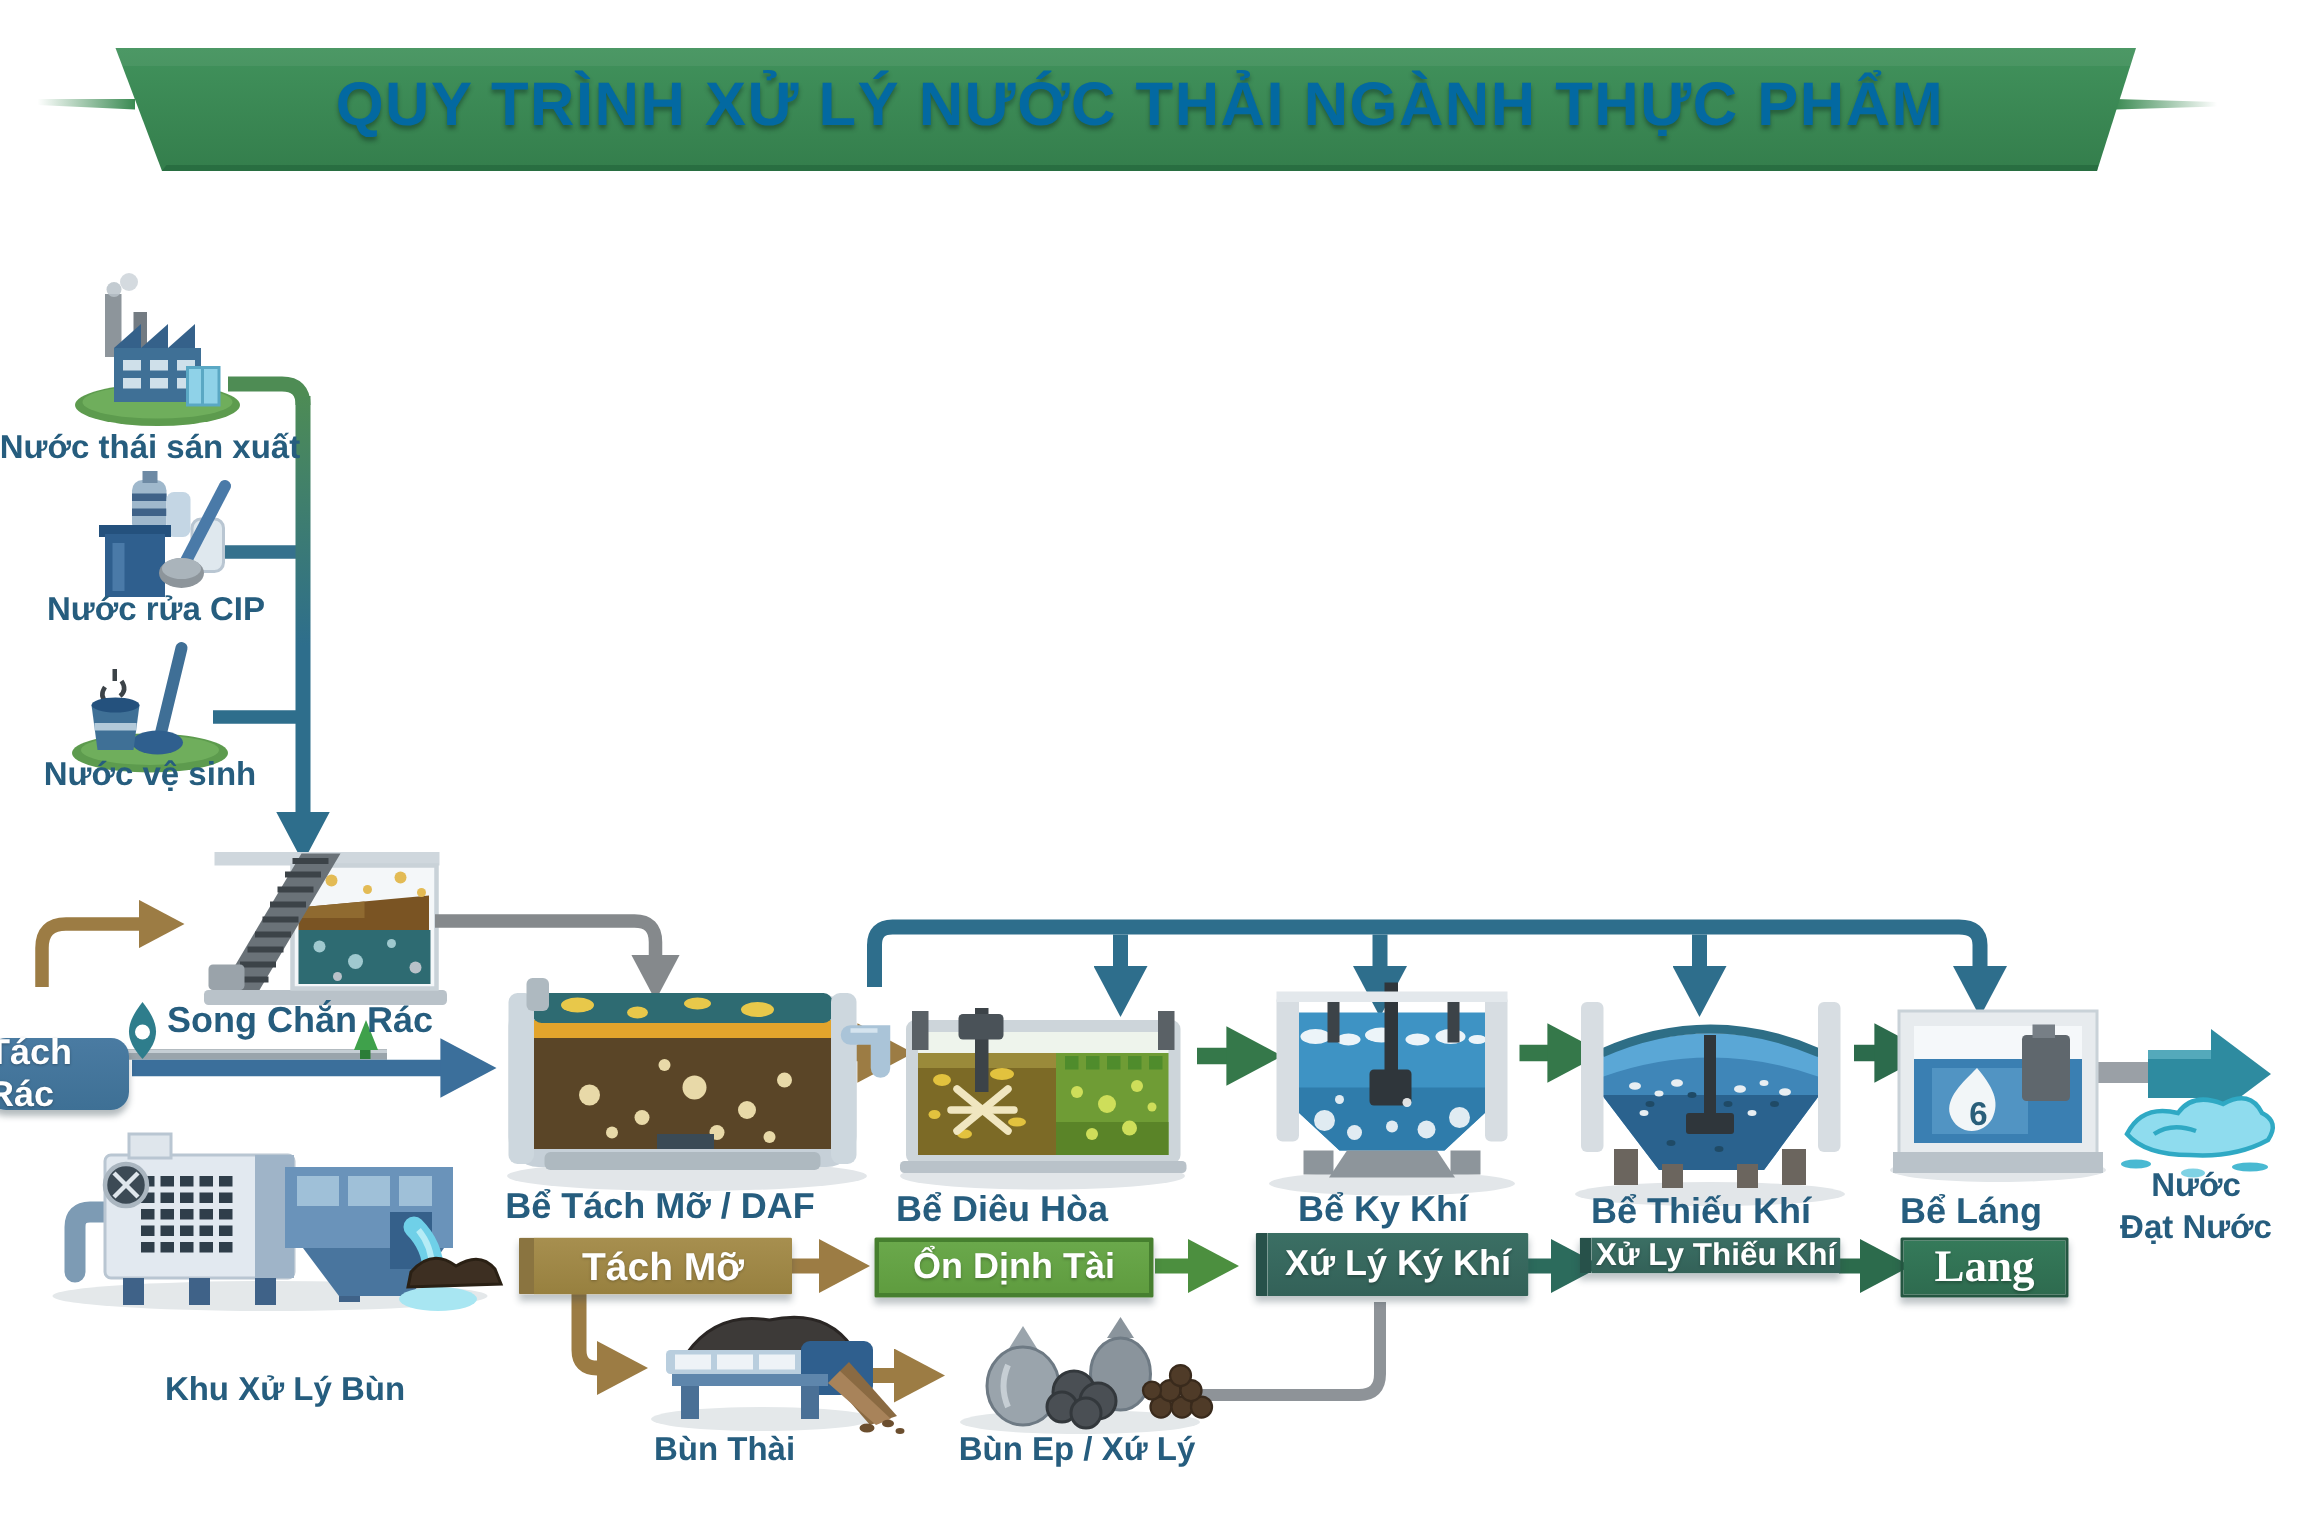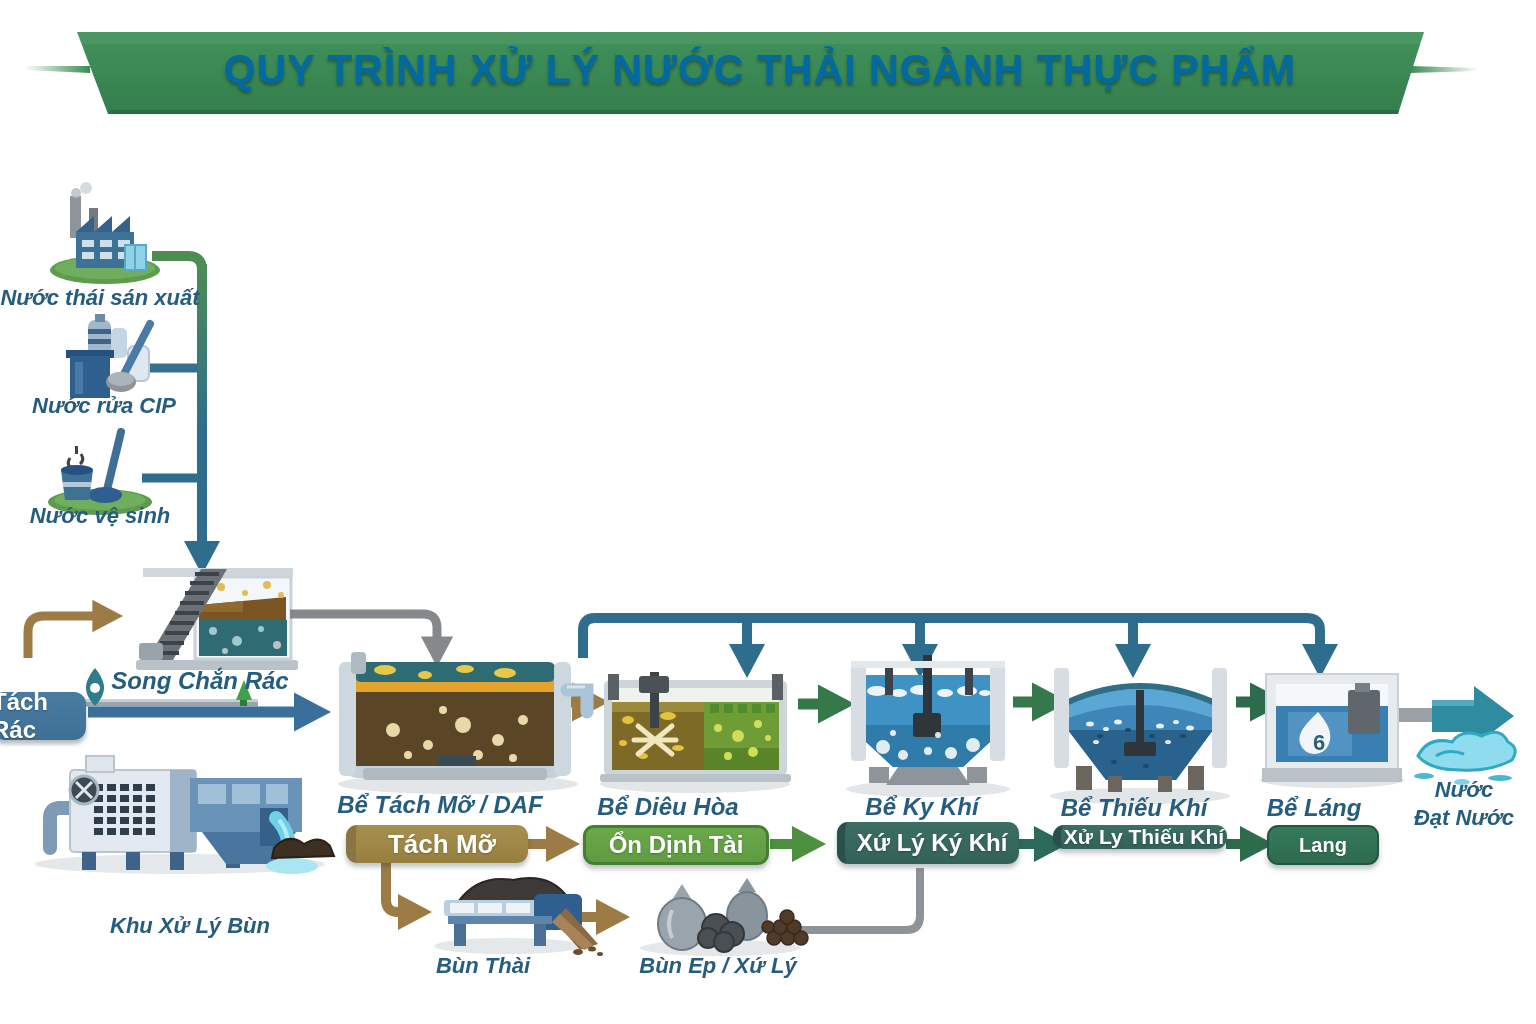--- a/index.html
+++ b/index.html
@@ -1,26 +1,26 @@
 <!DOCTYPE html>
 <html style="--banner_green: #398851; --banner_dark: #1f6138; --label_blue: #265d7e; --flow_teal: #2e6e8c; --flow_blue: #3b6f9b; --flow_brown: #9c7c44; --flow_gray: #85898c; --flow_green: #4c8f3f; --pill_tan: #a78f4f; --pill_green: #5f9c3f; --pill_teal: #336158; --pill_darkgreen: #2e6b4f; --badge_blue: #3e7095; --effluent_teal: #2e8ba0;"><head>
 <meta charset="utf-8">
 <style>
   html,body{margin:0;padding:0;}
   .canvas{position:relative;width:1536px;height:1024px;background:#ffffff;overflow:hidden;
           font-family:"Liberation Sans",sans-serif;}
   svg.layer{position:absolute;left:0;top:0;}
   .label{position:absolute;transform:translateX(-50%);color:var(--label_blue,#265d7e);
-         font-weight:bold;font-size:22px;white-space:nowrap;text-align:center;line-height:1.25;font-style:italic;}
+         font-weight:bold;font-size:22px;white-space:nowrap;text-align:center;line-height:1.25;}
   .label.big{font-size:24px;}
   .banner-title{position:absolute;left:100px;top:46px;width:1320px;text-align:center;
         color:#0369a1;font-weight:bold;font-size:41px;letter-spacing:1px;
         text-shadow:0 3px 3px rgba(15,45,30,.45);white-space:nowrap;}
   .pill{position:absolute;transform:translateX(-50%);display:flex;align-items:center;justify-content:center;
-        color:#fff;font-weight:bold;border-radius:11px;box-shadow:0 4px 5px rgba(40,60,70,.3);
+        color:#fff;font-weight:bold;border-radius:1px;box-shadow:0 4px 5px rgba(40,60,70,.3);
         white-space:nowrap;text-shadow:0 1px 2px rgba(0,0,0,.25);text-align:center;}
   .pill.tan{background:linear-gradient(180deg,var(--pill_tan,#a78f4f),#97803f);border-left:10px solid #8a7440;}
   .pill.green{background:linear-gradient(180deg,#6aa84b,var(--pill_green,#5f9c3f));border:3px solid #467f2f;}
   .pill.teal{background:linear-gradient(180deg,#3b6f64,var(--pill_teal,#336158));border-left:8px solid #27514a;}
   .pill.darkgreen{background:linear-gradient(180deg,#357a5a,var(--pill_darkgreen,#2e6b4f));border:2px solid #245641;}
   .badge{position:absolute;background:linear-gradient(180deg,#4a7ba2,var(--badge_blue,#3e7095));
         color:#fff;font-weight:bold;font-size:24px;display:flex;align-items:center;justify-content:center;
         border-radius:12px;box-shadow:0 4px 4px rgba(40,60,70,.35);text-shadow:0 1px 2px rgba(0,0,0,.3);}
 </style>
 </head>
@@ -470,21 +470,21 @@
 <div class="label big" style="left:440px;top:790px;">Bể Tách Mỡ / DAF</div>
 <div class="label big" style="left:668px;top:792px;">Bể Diêu Hòa</div>
 <div class="label big" style="left:922px;top:792px;">Bể Ky Khí</div>
 <div class="label big" style="left:1134px;top:793px;">Bể Thiếu Khí</div>
 <div class="label big" style="left:1314px;top:793px;">Bể Láng</div>
 
 <div class="pill tan" style="left:437px;top:825px;width:172px;height:38px;font-size:26px;">Tách Mỡ</div>
 <div class="pill green" style="left:676px;top:825px;width:180px;height:34px;font-size:24px;">Ổn Dịnh Tài</div>
 <div class="pill teal" style="left:928px;top:822px;width:174px;height:42px;font-size:24px;">Xứ Lý Ký Khí</div>
 <div class="pill teal" style="left:1140px;top:825px;width:166px;height:24px;font-size:21px;">Xử Ly Thiếu Khí</div>
-<div class="pill darkgreen" style="left:1323px;top:825px;width:108px;height:36px;font-size:20px;">Lang</div>
+<div class="pill darkgreen" style="left:1323px;top:825px;width:108px;height:36px;font-size:30px;font-family:Liberation Serif, serif;">Lang</div>
 
 <div class="label" style="left:1464px;top:776px;">
   <div>Nước</div>
   <div>Đạt Nước</div>
 </div>
 
 <div class="label" style="left:190px;top:912px;">Khu Xử Lý Bùn</div>
 <div class="label" style="left:483px;top:952px;">Bùn Thài</div>
 <div class="label" style="left:718px;top:952px;">Bùn Ep / Xứ Lý</div>
 

